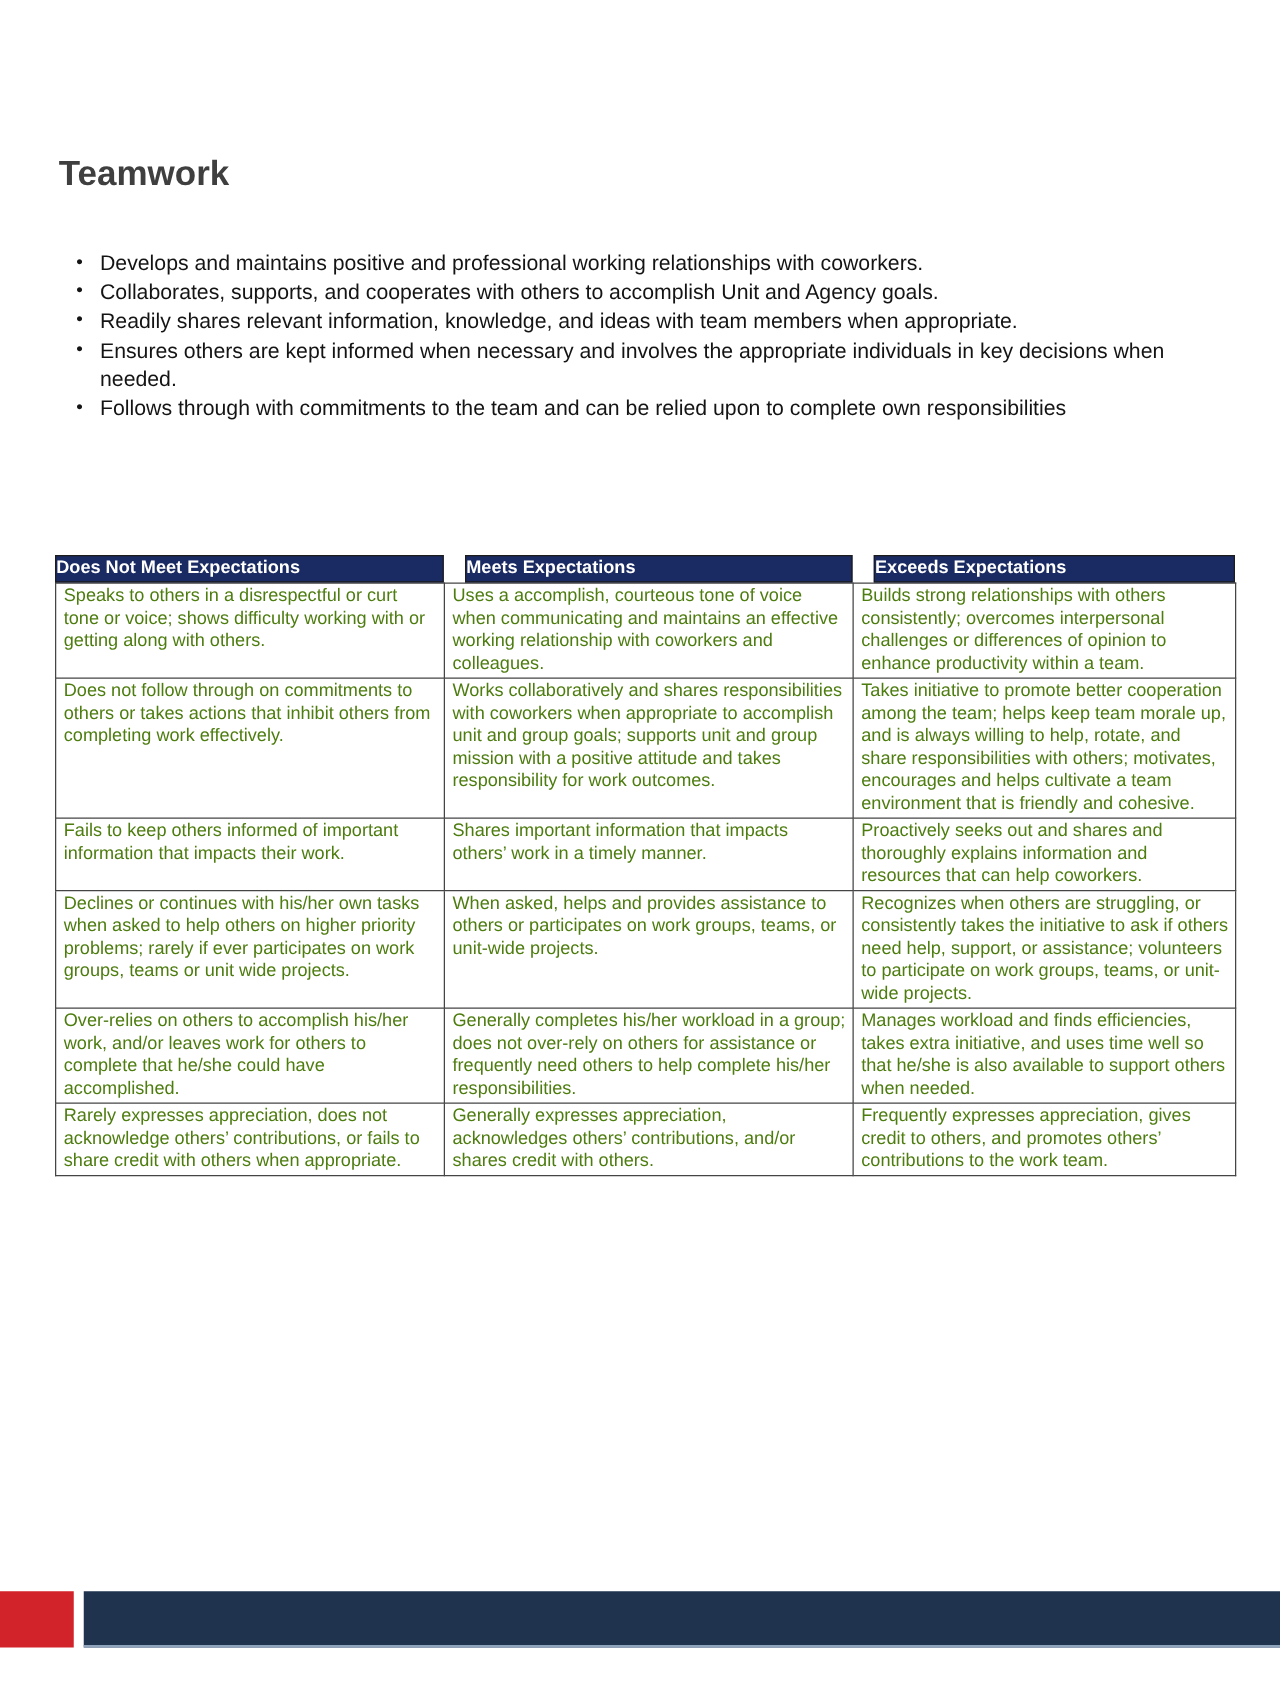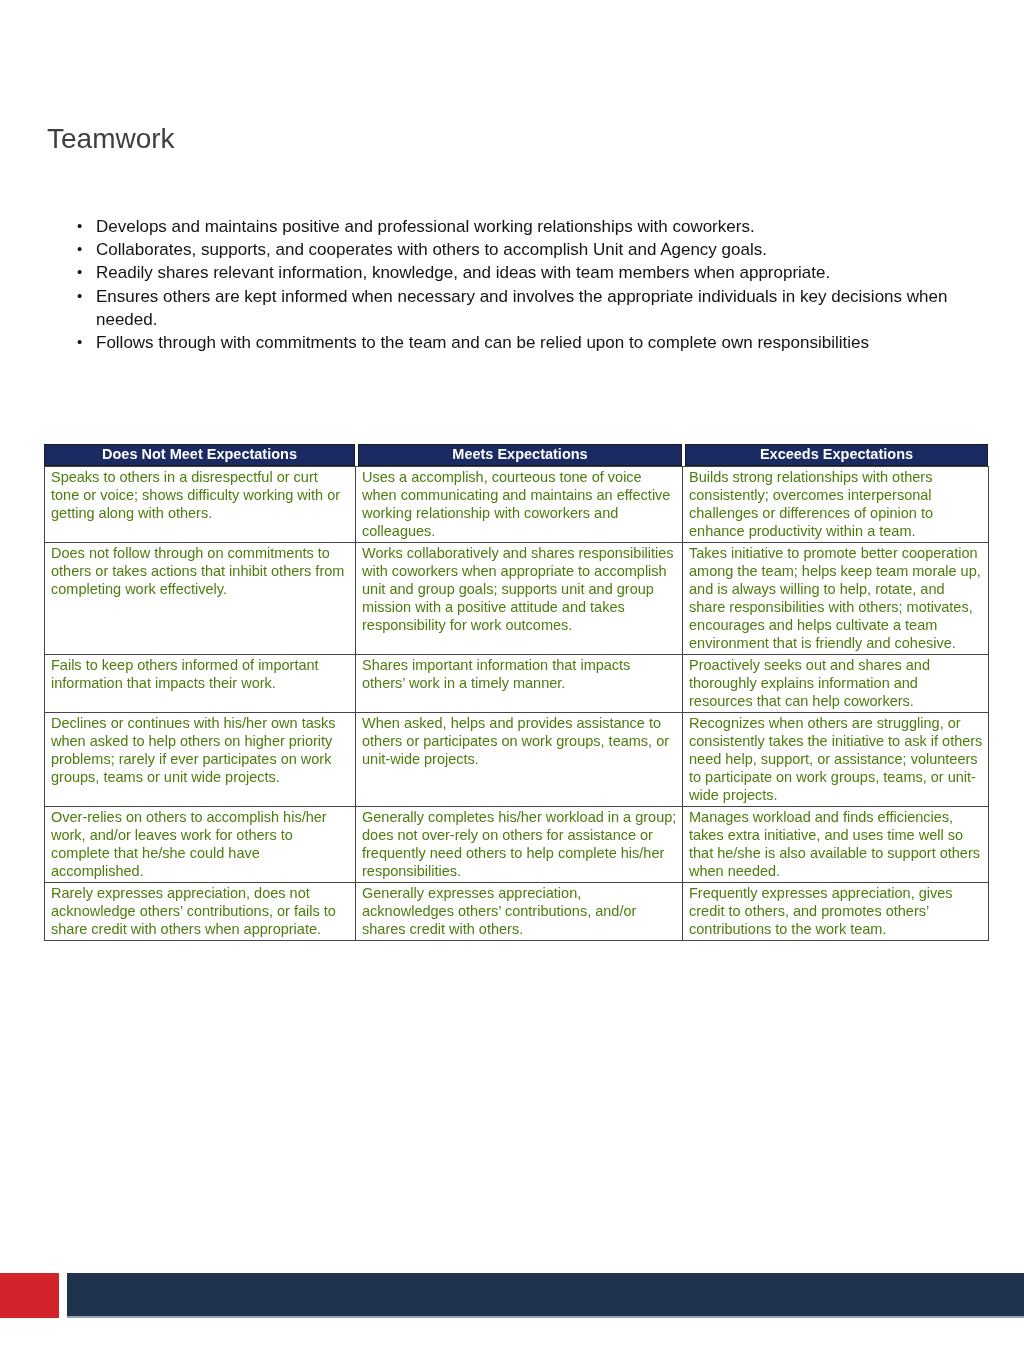--- a/index.html
+++ b/index.html
@@ -15,29 +15,29 @@
     background: #ffffff;
     overflow: hidden;
   }
   .page-title {
     position: absolute;
     left: 47px;
     top: 124px;
     margin: 0;
     font-size: 28px;
     line-height: 1.05;
-    font-weight: normal;
+    font-weight: bold;
     color: #3f3f3f;
   }
   ul.bullets {
     position: absolute;
     left: 59px;
     top: 199px;
     width: 925px;
-    margin: 16px;
+    margin: 0;
     padding: 0;
     list-style: none;
     font-size: 17px;
     line-height: 23.2px;
     color: #141414;
   }
   ul.bullets li {
     position: relative;
     padding-left: 21px;
   }
@@ -59,26 +59,26 @@
     display: grid;
     grid-template-columns: 311px 327px 306px;
   }
   .rubric-head .th {
     box-sizing: border-box;
     background: #1a2a62;
     color: #ffffff;
     font-weight: bold;
     font-size: 14.5px;
     line-height: 17px;
-    text-align: center;
+    text-align: left;
     border: 1px solid #1c1c1c;
     padding: 1px 0 2px 0;
   }
   .rubric-head .th + .th {
-    margin-left: 3px;
+    margin-left: 17px;
   }
   table.rubric-body {
     border-collapse: collapse;
     table-layout: fixed;
     width: 944px;
   }
   table.rubric-body td {
     border: 1px solid #454545;
     vertical-align: top;
     padding: 1px 5px 2px 6px;

